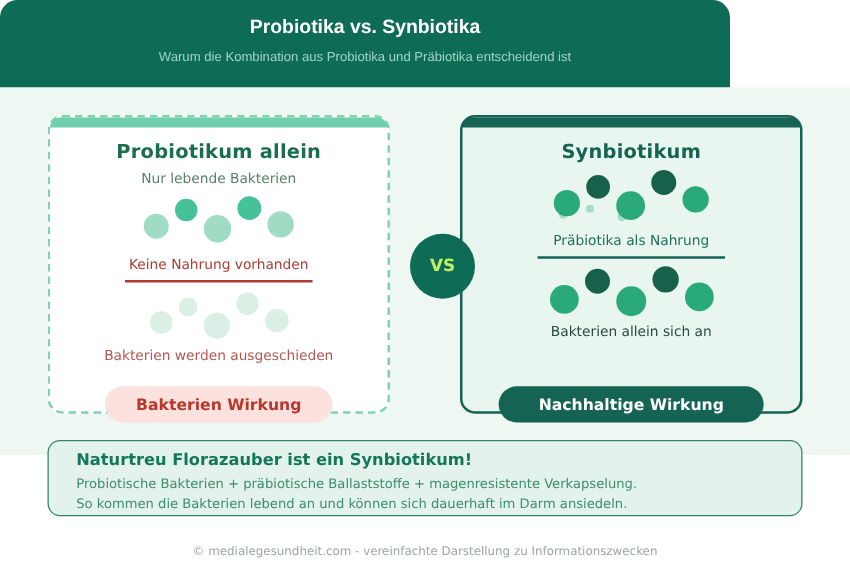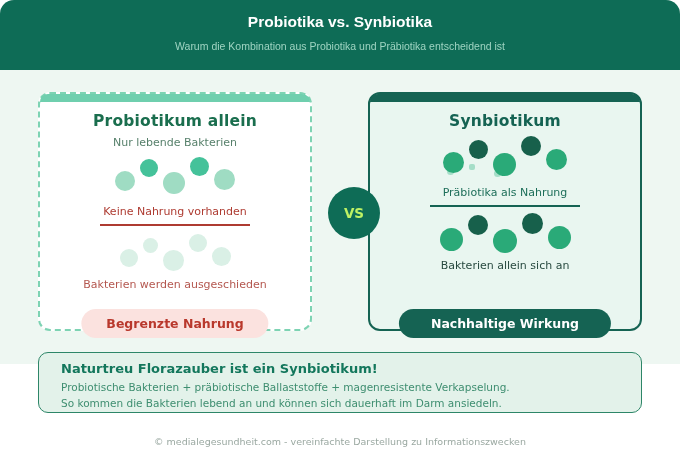--- a/index.html
+++ b/index.html
@@ -8,21 +8,21 @@
     --sub_green:#57806b; --dot_light:#9fdcc3; --dot_mid:#45c29a; --dot_faded:#daf0e6;
     --red:#ae3b31; --red_soft:#b4574f; --badge_left_bg:#fbe2df; --badge_left_text:#b9382c;
     --right_dark:#156353; --card_right_bg:#e9f6f0; --right_sub:#2e7e63; --feature_green:#1d6e59;
     --dot_green:#2aaa78; --dot_dark:#17604b; --dot_food:#a5dec8; --result_dark:#27493f;
     --box_bg:#e3f2ea; --box_border:#2d8668; --box_title:#13775c; --box_text:#3e8e70;
     --footer_text:#9aa8a1;
   }
   html,body{margin:0;padding:0;}
   body{width:680px;height:464px;background:#ffffff;position:relative;overflow:hidden;
        font-family:"DejaVu Sans",sans-serif;}
-  .header{position:absolute;top:0;left:0;width:680px;height:70px;background:var(--header_bg);
+  .header{position:absolute;top:0;left:0;width:584px;height:70px;background:var(--header_bg);
           border-radius:14px 14px 0 0;text-align:center;}
   .header-title{padding-top:13px;font-family:"Liberation Sans",sans-serif;font-size:15.5px;
                 font-weight:bold;color:#ffffff;}
   .header-sub{margin-top:9px;font-family:"Liberation Sans",sans-serif;font-size:10.5px;
               color:var(--header_sub);}
   .main{position:absolute;top:70px;left:0;width:680px;height:294px;background:var(--page_bg);}
   .card{position:absolute;top:22px;width:274px;height:239px;border-radius:12px;
         box-sizing:border-box;text-align:center;}
   .card-left{left:38px;background:#ffffff;border:2px dashed var(--card_left_border);}
   .card-right{left:368px;background:var(--card_right_bg);border:2px solid var(--right_dark);}
@@ -91,21 +91,21 @@
     <div class="warn">Keine Nahrung vorhanden</div>
     <div class="underline u-red"></div>
     <div class="dots-row">
         <span class="dot" style="width: 18px; height: 18px; transform: translateY(7px); background: rgb(218, 240, 230);"></span>
         <span class="dot" style="width: 15px; height: 15px; transform: translateY(-6px); background: rgb(218, 240, 230);"></span>
         <span class="dot" style="width: 21px; height: 21px; transform: translateY(9px); background: rgb(218, 240, 230);"></span>
         <span class="dot" style="width: 18px; height: 18px; transform: translateY(-8px); background: rgb(218, 240, 230);"></span>
         <span class="dot" style="width: 19px; height: 19px; transform: translateY(5px); background: rgb(218, 240, 230);"></span>
       </div>
     <div class="result result-left">Bakterien werden ausgeschieden</div>
-    <div class="badge badge-left">Begrenzte Nahrung</div>
+    <div class="badge badge-left">Bakterien Wirkung</div>
   </div>
 
   <div class="vs">VS</div>
 
   <div class="card card-right">
     <div class="topbar topbar-right"></div>
     <div class="card-title">Synbiotikum</div>
     <div class="dots-row">
       <span class="food-dot f1"></span>
       <span class="food-dot f2"></span>

